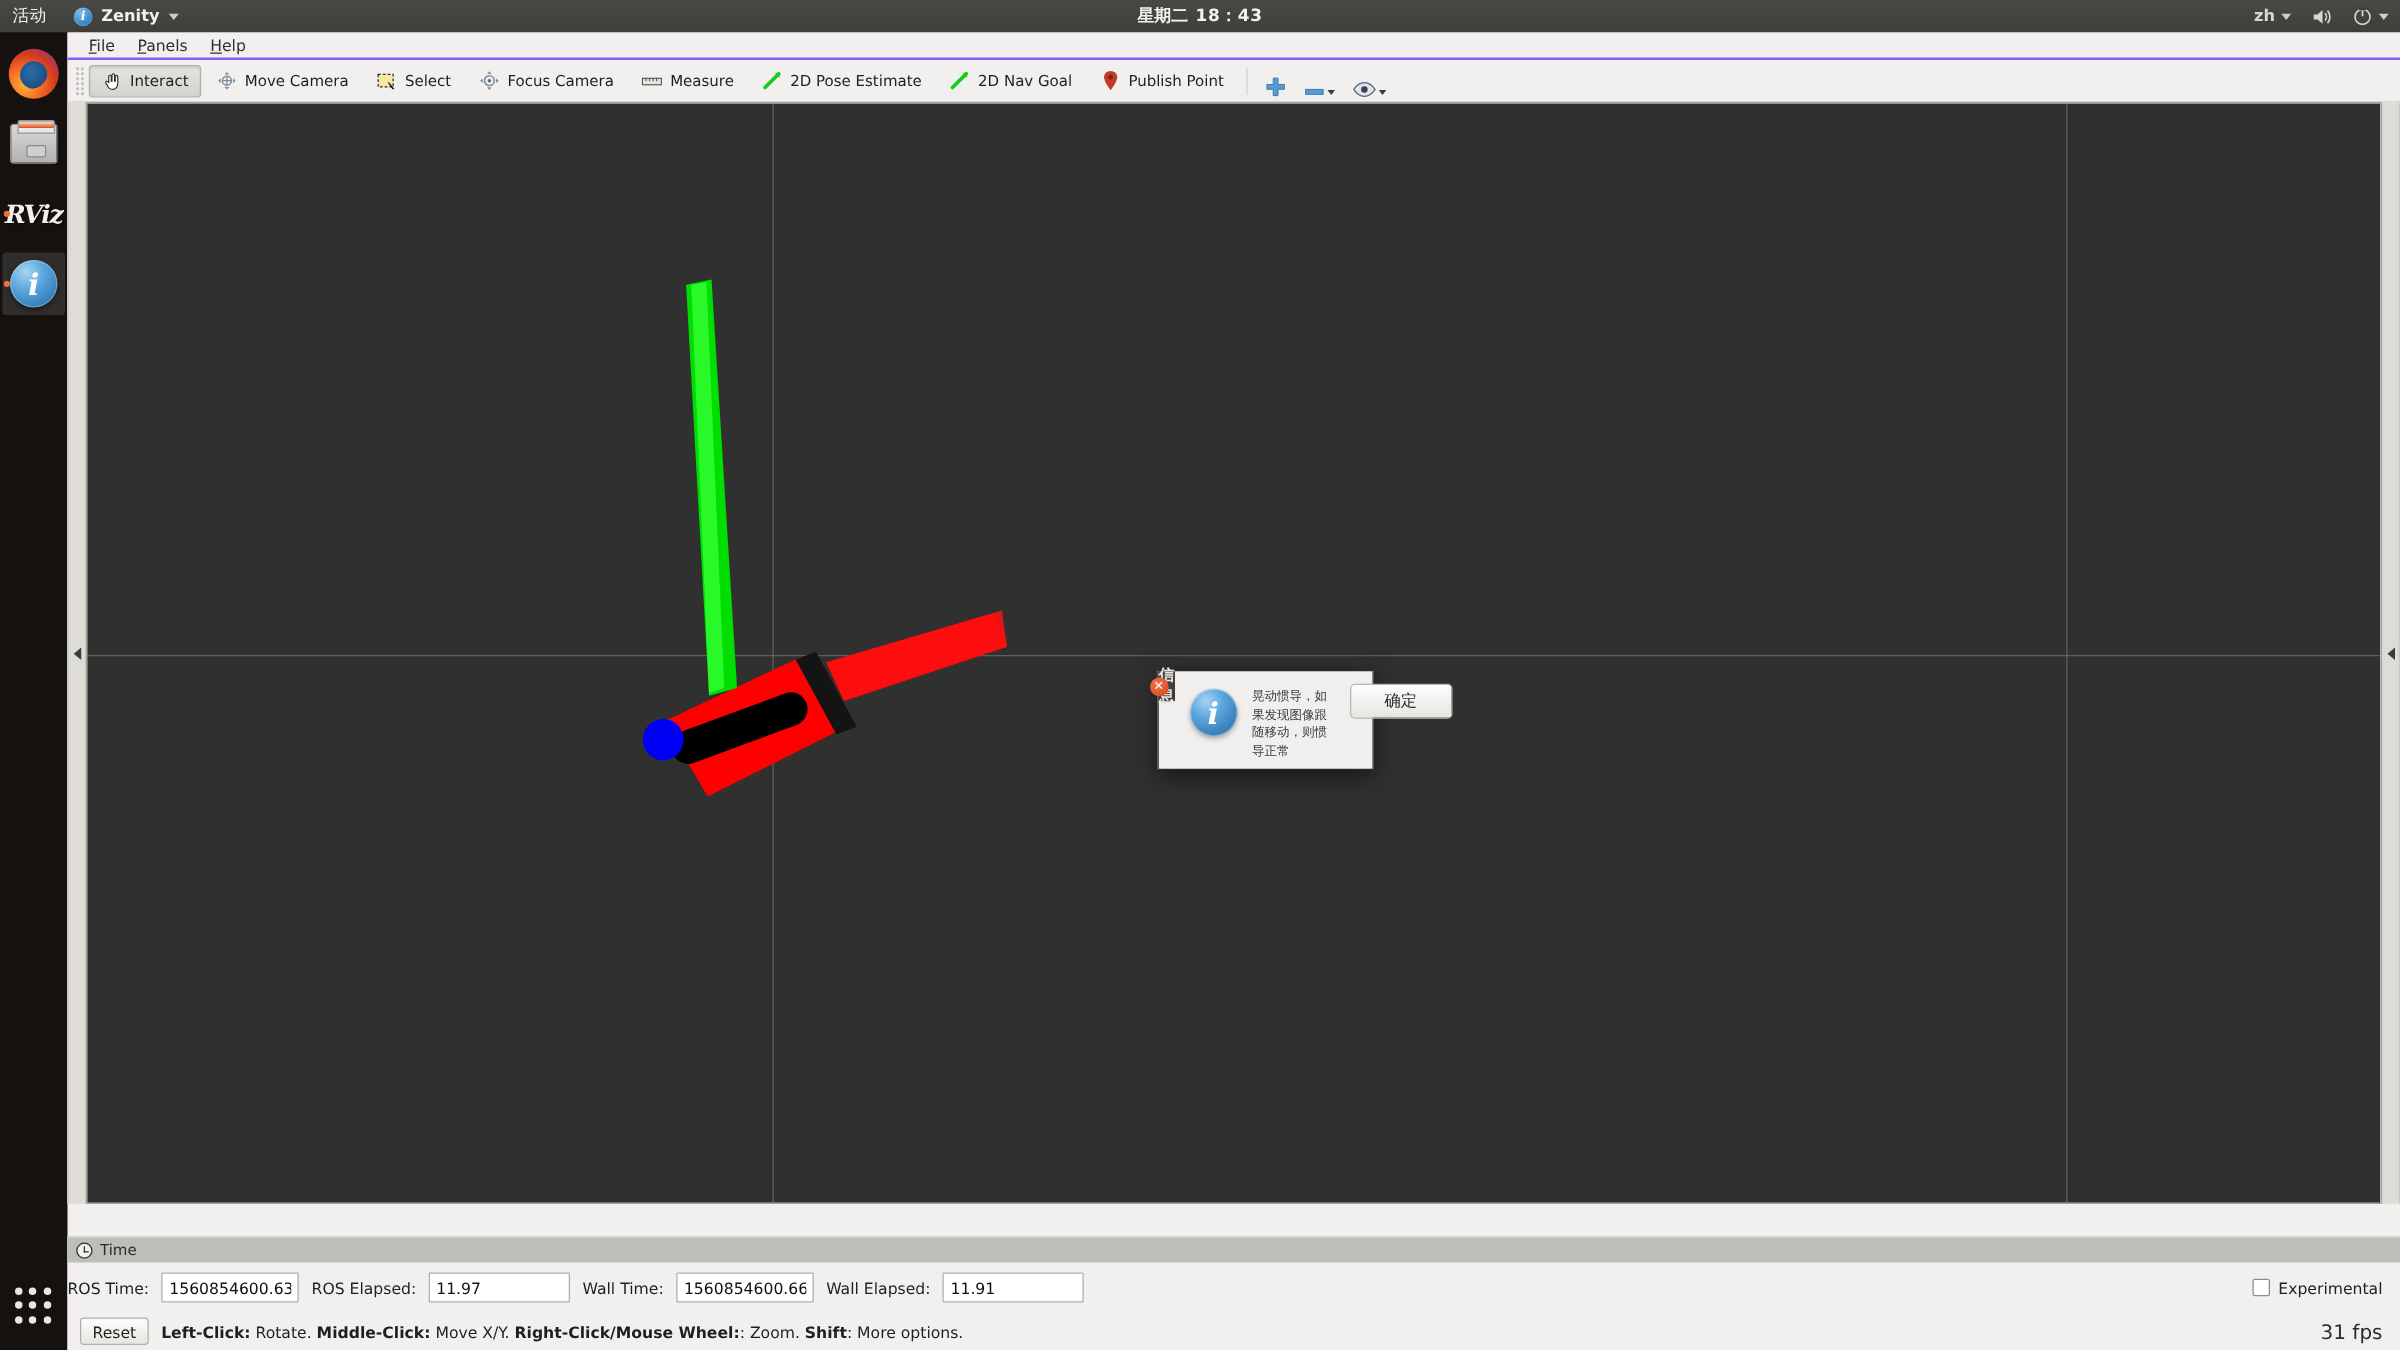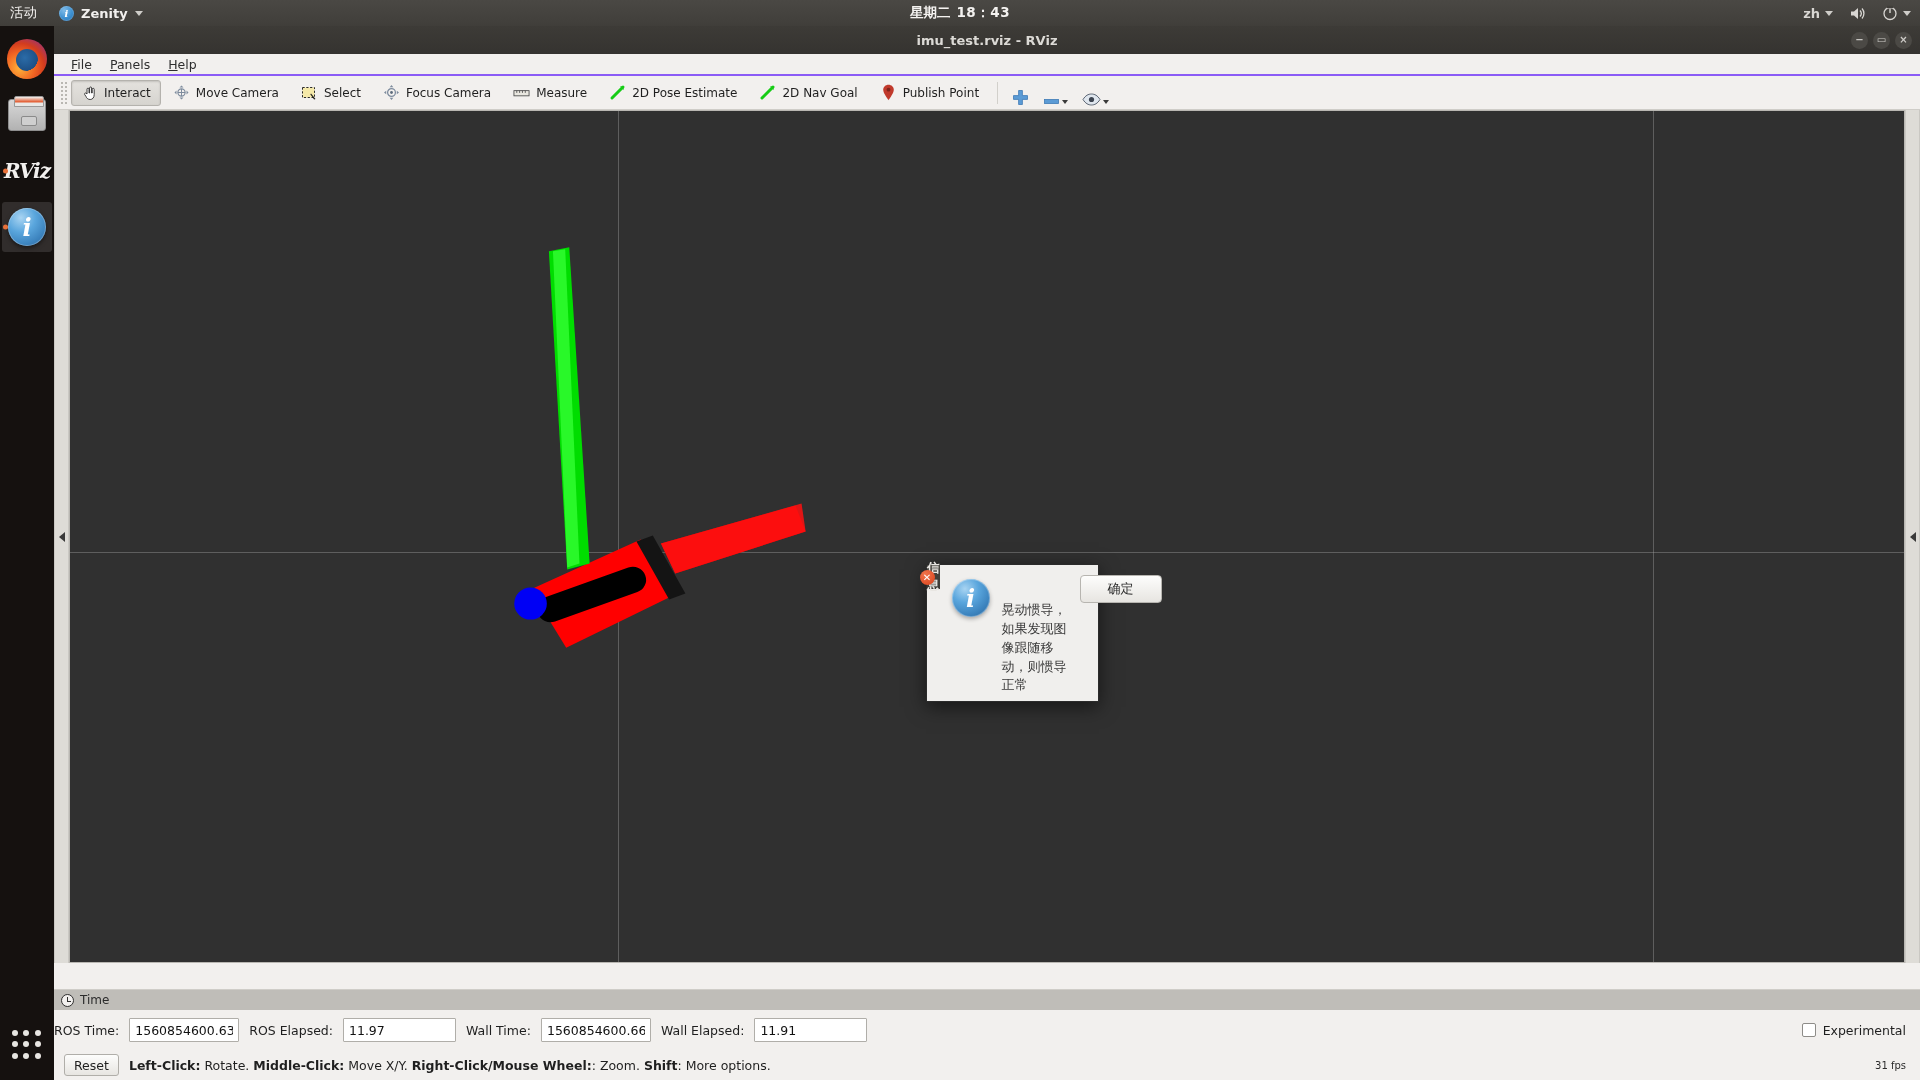--- a/index.html
+++ b/index.html
@@ -199,23 +199,22 @@
   }
   #dialog .dlg-body { display: flex; padding: 14px 10px 6px 12px; gap: 12px; }
   .dlg-icon {
     width: 38px; height: 38px; flex: 0 0 38px; border-radius: 50%;
     background: radial-gradient(circle at 34% 26%, #a8d4f2 0%, #5aa6dd 36%, #3b82bd 70%, #2b6395 100%);
     color: #fff; font-family: "DejaVu Serif", serif; font-style: italic; font-weight: bold;
     font-size: 24px; display: flex; align-items: center; justify-content: center;
     box-shadow: 0 2px 4px rgba(0,0,0,.3), 0 0 0 1px rgba(255,255,255,.3) inset;
   }
   .dlg-msg {
-    font-size: 13px; color: #3a3a3a; line-height: 1.45; width: 68px;
+    font-size: 10px; color: #3a3a3a; line-height: 1.45; width: 68px;
     word-break: break-all;
-    margin-top: 22px;
   }
   .dlg-footer { display: flex; justify-content: center; padding: 10px 0 16px 0; }
   .dlg-ok {
     min-width: 82px; height: 28px; font-size: 13px; color: #2b2b2b;
     background: linear-gradient(to bottom,#fdfdfc,#e7e5e1);
     border: 1px solid #b7b5b0; border-radius: 4px; cursor: pointer;
     display: flex; align-items: center; justify-content: center;
   }
 
   
@@ -252,21 +251,21 @@
     height: 30px; background: #f2f0ee; display: flex; align-items: center;
     padding-left: 10px; gap: 10px; font-size: 12.5px; color: #1f1f1f;
   }
   .reset-btn {
     height: 22px; padding: 0 9px; font-size: 12.5px;
     background: linear-gradient(to bottom,#fdfdfc,#e7e5e1);
     border: 1px solid #b0aea9; border-radius: 3px; cursor: pointer;
     display: flex; align-items: center;
   }
   .hint b { font-weight: bold; }
-  .fps { margin-left: auto; margin-right: 14px; font-size: 10px; color: #2b2b2b; }
+  .fps { margin-left: auto; margin-right: 14px; font-size: 16px; color: #2b2b2b; }
 </style>
 </head>
 <body>
 
 <div id="topbar">
   <div class="activities">活动</div>
   <div class="appmenu">
     <span class="info-glyph">i</span>
     <span>Zenity</span>
     <span class="caret-down"></span>
@@ -321,28 +320,20 @@
       <span></span>
       <span></span>
       <span></span>
       <span></span>
       <span></span>
   </div>
 </div>
 
 <div id="rviz-window">
 
-  <div id="titlebar">
-    <span>imu_test.rviz - RViz</span>
-    <div class="wbtns">
-      <div class="wbtn">−</div>
-      <div class="wbtn">▭</div>
-      <div class="wbtn">×</div>
-    </div>
-  </div>
 
   <div id="menubar">
     <div class="mi"><u>F</u><span>ile</span></div>
     <div class="mi"><u>P</u>anels</div>
     <div class="mi"><u>H</u>elp</div>
   </div>
 
   <div id="toolbar">
     <div class="tb-grip"></div>
 

